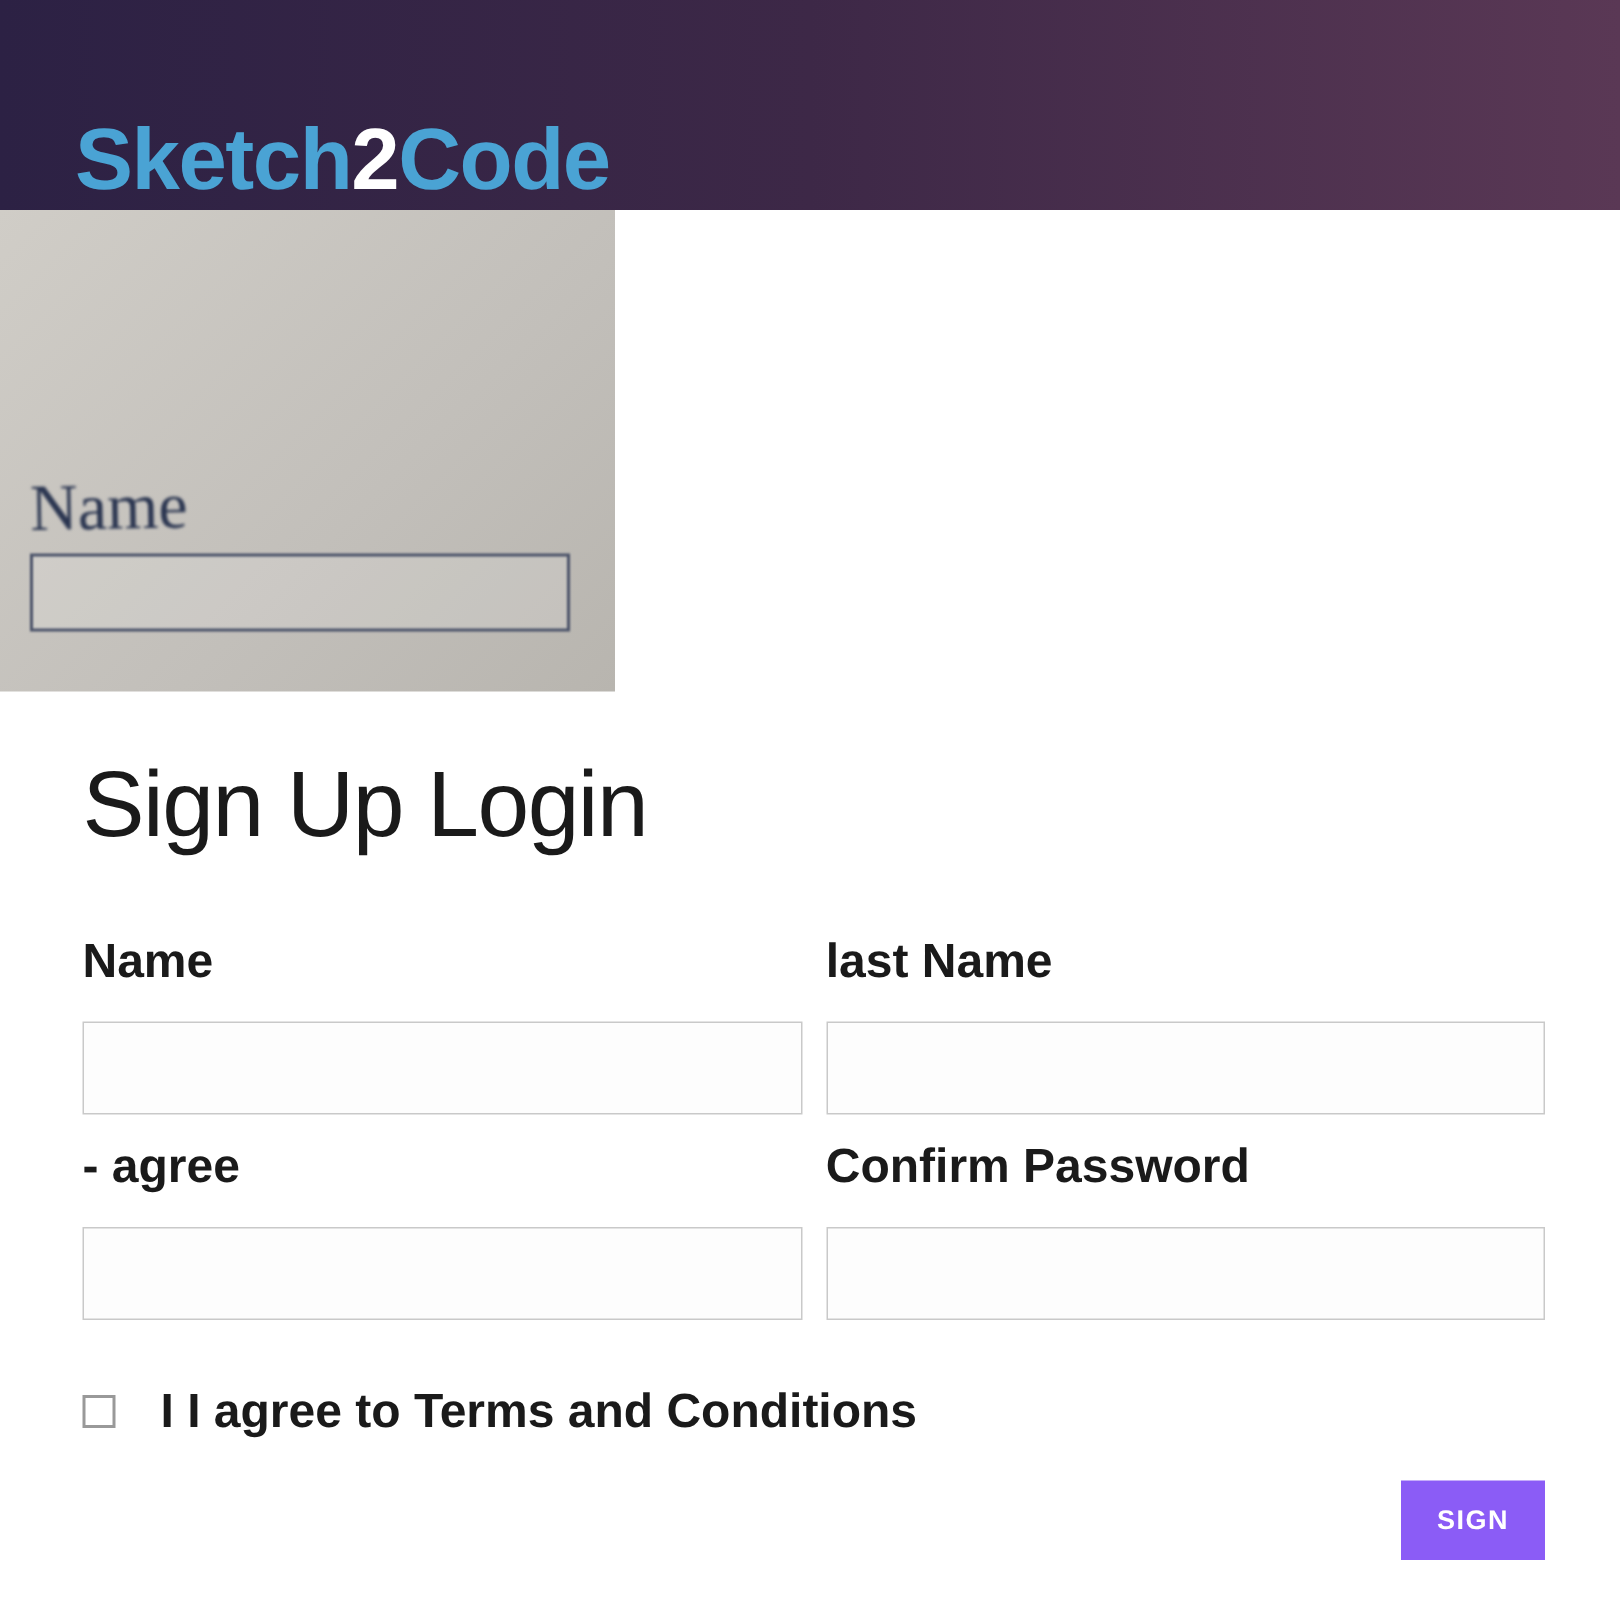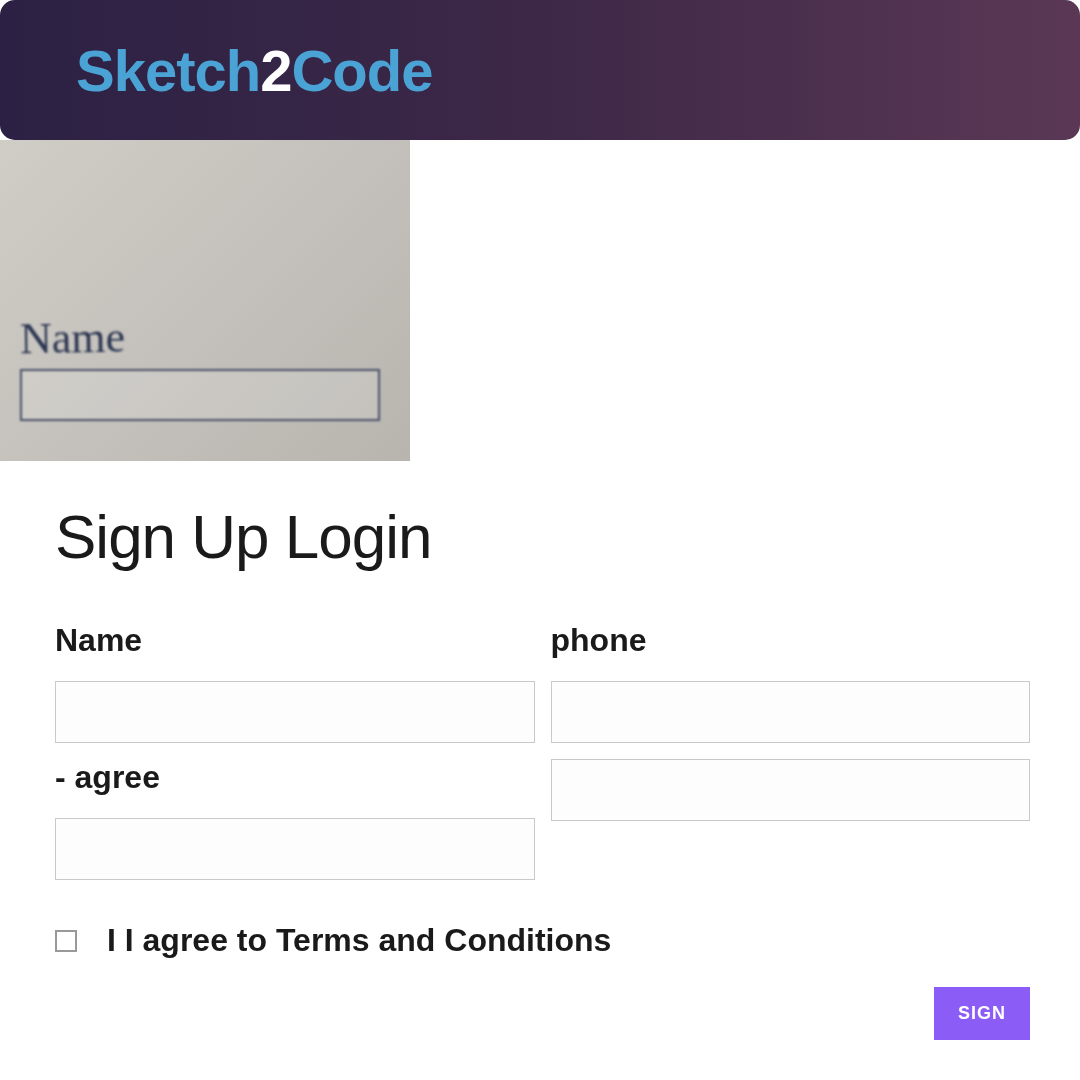--- a/index.html
+++ b/index.html
@@ -7,23 +7,22 @@
       width: 1080px;
       height: 1080px;
       font-family: -apple-system, BlinkMacSystemFont, "Helvetica Neue", Arial, sans-serif;
       overflow: hidden;
       background: #fff;
     }
     .header {
       height: 140px;
       background: linear-gradient(90deg, #2c2144 0%, #3d2847 50%, #5a3855 100%);
       display: flex;
-      align-items: center;
-      padding-left: 76px;
-      border-radius: 15px;
+      align-items: flex-end;
+      padding-left: 50px;
     }
     .logo {
       font-size: 58px;
       font-weight: bold;
       letter-spacing: -1px;
     }
     .logo-part1 { color: #4aa3d4; }
     .logo-part2 { color: #ffffff; }
     .logo-part3 { color: #4aa3d4; }
     .content {
@@ -167,33 +166,34 @@
   <div class="form-panel">
     <h1 class="form-title">Sign Up Login</h1>
 
     <div class="form-grid">
 
       <div class="field">
         <label class="field-label">Name</label>
         <input class="field-input" type="text" style="">
       </div>
 
-
-      <div class="field">
-        <label class="field-label">phone</label>
+      <div class="field">
+        <label class="field-label">last Name</label>
         <input class="field-input" type="text" style="">
       </div>
+
 
       <div class="field">
         <label class="field-label">- agree</label>
         <input class="field-input" type="text" style="">
       </div>
 
 
       <div class="field">
+        <label class="field-label">Confirm Password</label>
         <input class="field-input" type="password" style="">
       </div>
 
     </div>
 
     <div class="terms-row">
       <input type="checkbox" class="terms-checkbox" style="">
       <span class="terms-label">I I agree to Terms and Conditions</span>
     </div>
 

